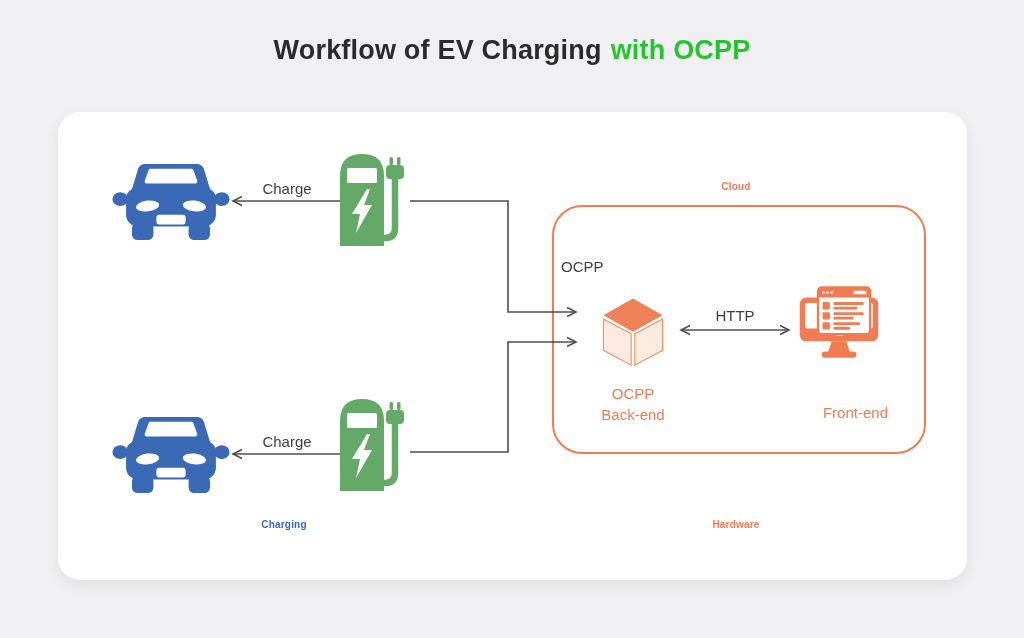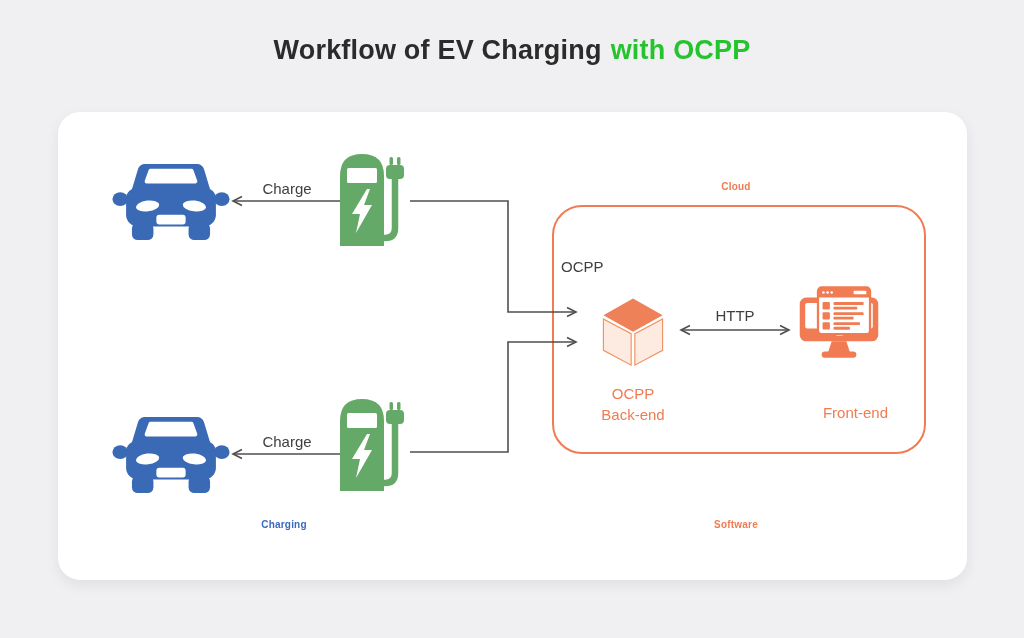--- a/index.html
+++ b/index.html
@@ -172,13 +172,13 @@
 <div class="abs lbl" style="left:247px;top:433px;width:80px;">Charge</div>
 <div class="abs lbl bold orange" style="left:686px;top:181px;width:100px;">Cloud</div>
 <div class="abs lbl left" style="left:561px;top:258px;width:80px;">OCPP</div>
 <div class="abs lbl" style="left:695px;top:307px;width:80px;">HTTP</div>
 <div class="abs lbl orange two-line" style="left:573px;top:383px;width:120px;">
   <div>OCPP</div>
   <div>Back-end</div>
 </div>
 <div class="abs lbl orange" style="left:788px;top:404px;width:100px;text-align:right;">Front-end</div>
 <div class="abs lbl bold blue" style="left:234px;top:519px;width:100px;">Charging</div>
-<div class="abs lbl bold orange" style="left:686px;top:519px;width:100px;">Software</div>
+<div class="abs lbl bold orange" style="left:686px;top:519px;width:100px;">Hardware</div>
 
 </body></html>

